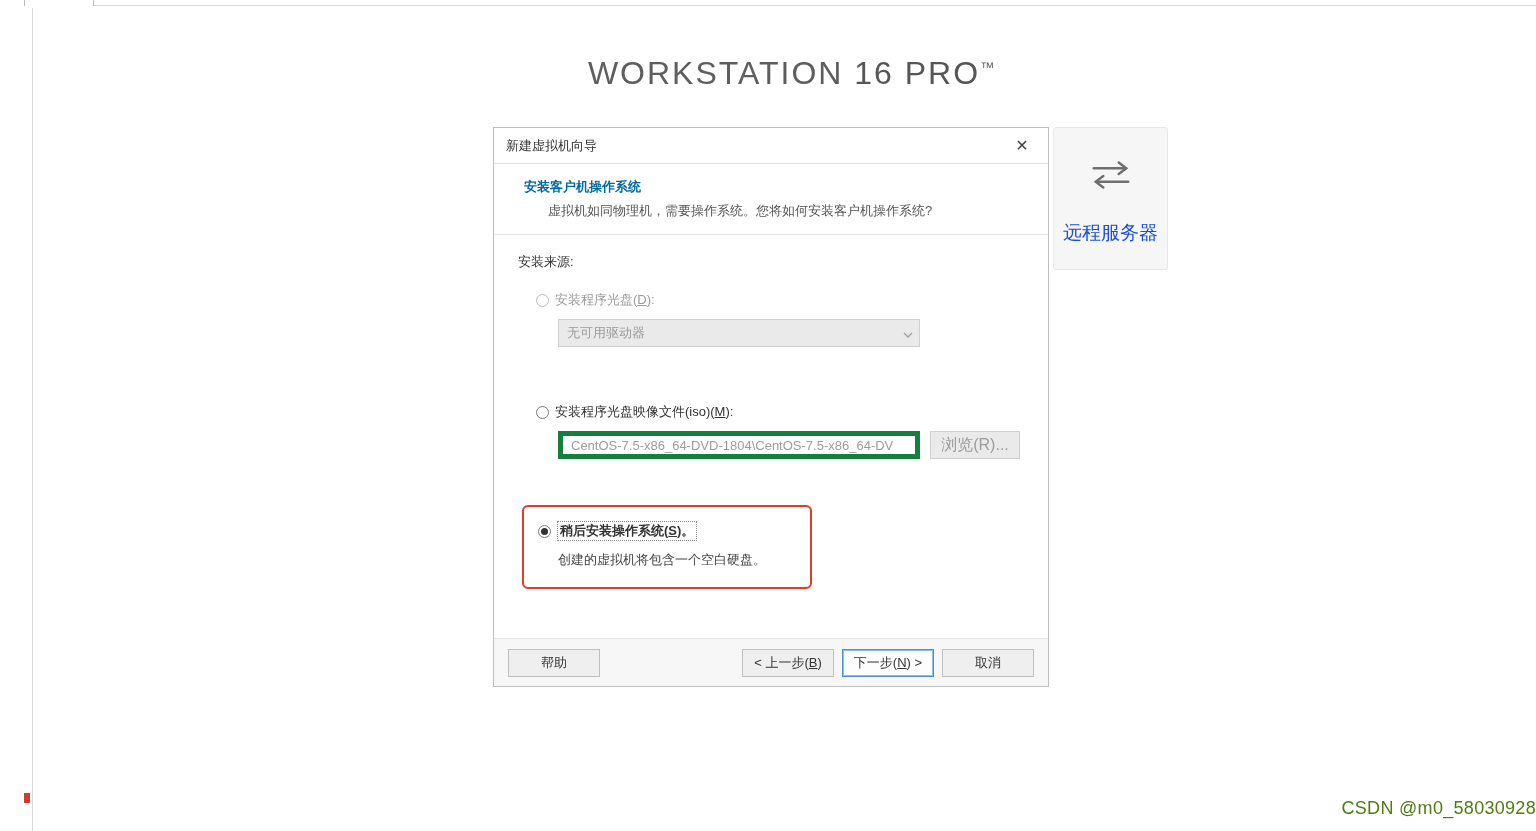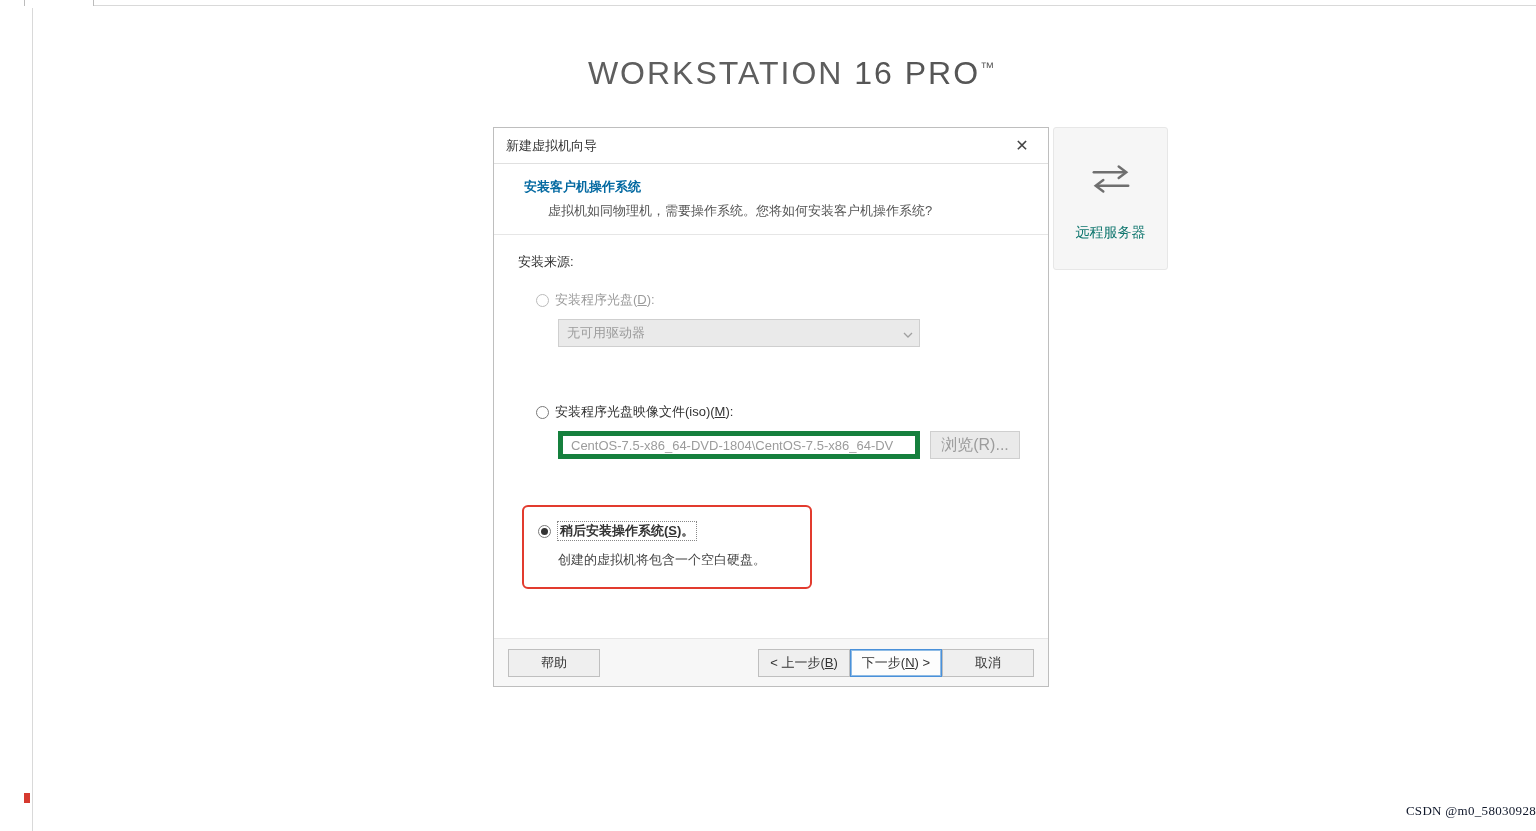--- a/index.html
+++ b/index.html
@@ -11,21 +11,21 @@
     .tab-strip .ghost { position: absolute; top:-12px; left:0; width:70px; height:18px; border:1px solid #bcbcbc; border-bottom:none; background:#fff; }
 
     
     .brand-row { position:absolute; top:55px; left:0; right:0; text-align:center; font-size:32px; letter-spacing:2px; color:#5e5e5e; font-weight:300; }
     .brand-row .w16 { font-weight:400; color:#565656; }
     .brand-row .tm { font-size:14px; vertical-align: top; position:relative; top:4px; }
 
     
     .bg-tile { position:absolute; top:127px; left:1029px; width:115px; height:143px; background:#f6f6f6; border:1px solid #e7e7e7; border-radius:3px; display:flex; flex-direction:column; align-items:center; justify-content:center; gap:18px; }
     .bg-tile .icon svg { width:46px; height:46px; }
-    .bg-tile .lbl { font-size:14px; color:#0f766e; }
+    .bg-tile .lbl { font-size:19px; color:#1d4ed8; }
 
     
     .dlg { position:absolute; top:127px; left:469px; width:556px; height:560px; border:1px solid #bebebe; background:#fff; box-shadow:0 0 0 rgba(0,0,0,0); }
     .dlg-title { height:36px; border-bottom:1px solid #e0e0e0; display:flex; align-items:center; padding:0 10px; }
     .dlg-title .t { font-size:13px; color:#333; flex:1; padding-left:2px; }
     .dlg-title .x { width:32px; height:24px; display:flex; align-items:center; justify-content:center; font-size:16px; color:#444; cursor:pointer; }
 
     .dlg-head { padding:14px 0 14px 30px; border-bottom:1px solid #e6e6e6; }
     .dlg-head .h1 { font-size:13px; font-weight:700; color:#0369a1; }
     .dlg-head .h2 { font-size:13px; color:#555; padding-left:24px; padding-top:6px; }
@@ -55,23 +55,23 @@
     .highlight-box { border:2px solid #e23b2e; border-radius:6px; padding:14px 14px 18px 14px; margin-left:4px; width:290px; }
     .highlight-box .opt { margin-left:0;font-weight:bold; }
     .highlight-box .opt .txt { border:1px dotted #888; padding:0 2px; }
     .highlight-box .desc { margin:10px 0 0 20px; color:#444; }
 
     .dlg-foot { position:absolute; bottom:0; left:0; right:0; height:48px; border-top:1px solid #e6e6e6; display:flex; align-items:center; padding:0 14px; background:#f7f7f7; }
     .btn { height:28px; min-width:92px; border:1px solid #bfbfbf; background:#efefef; font-size:13px; color:#333; display:flex; align-items:center; justify-content:center; padding:0 10px; cursor:pointer; }
     .btn .u { text-decoration:underline; }
     .btn.primary { border:1px solid #4a90d9; box-shadow: inset 0 0 0 1px #8fbce6; background:#fdfdfd; }
     .foot-spacer { flex:1; }
-    .dlg-foot .grp { display:flex; }
+    .dlg-foot .grp { display:flex; gap:8px; }
 
-    .watermark { position:absolute; right:24px; bottom:12px; font-size:13px; color:#0f172a; letter-spacing:0.3px;font-family:Liberation Serif, serif; }
+    .watermark { position:absolute; right:24px; bottom:12px; font-size:18px; color:#4d7c0f; letter-spacing:0.3px; }
     .left-border { position:absolute; left:8px; top:8px; bottom:0; width:1px; background:#d9d9d9; }
     .tiny-red { position:absolute; left:0; bottom:28px; width:6px; height:10px; background:#d63a2f; }
   </style>
 </head>
 <body>
 
 <div class="app">
   <div class="tab-strip">
     <div class="ghost"></div>
   </div>

